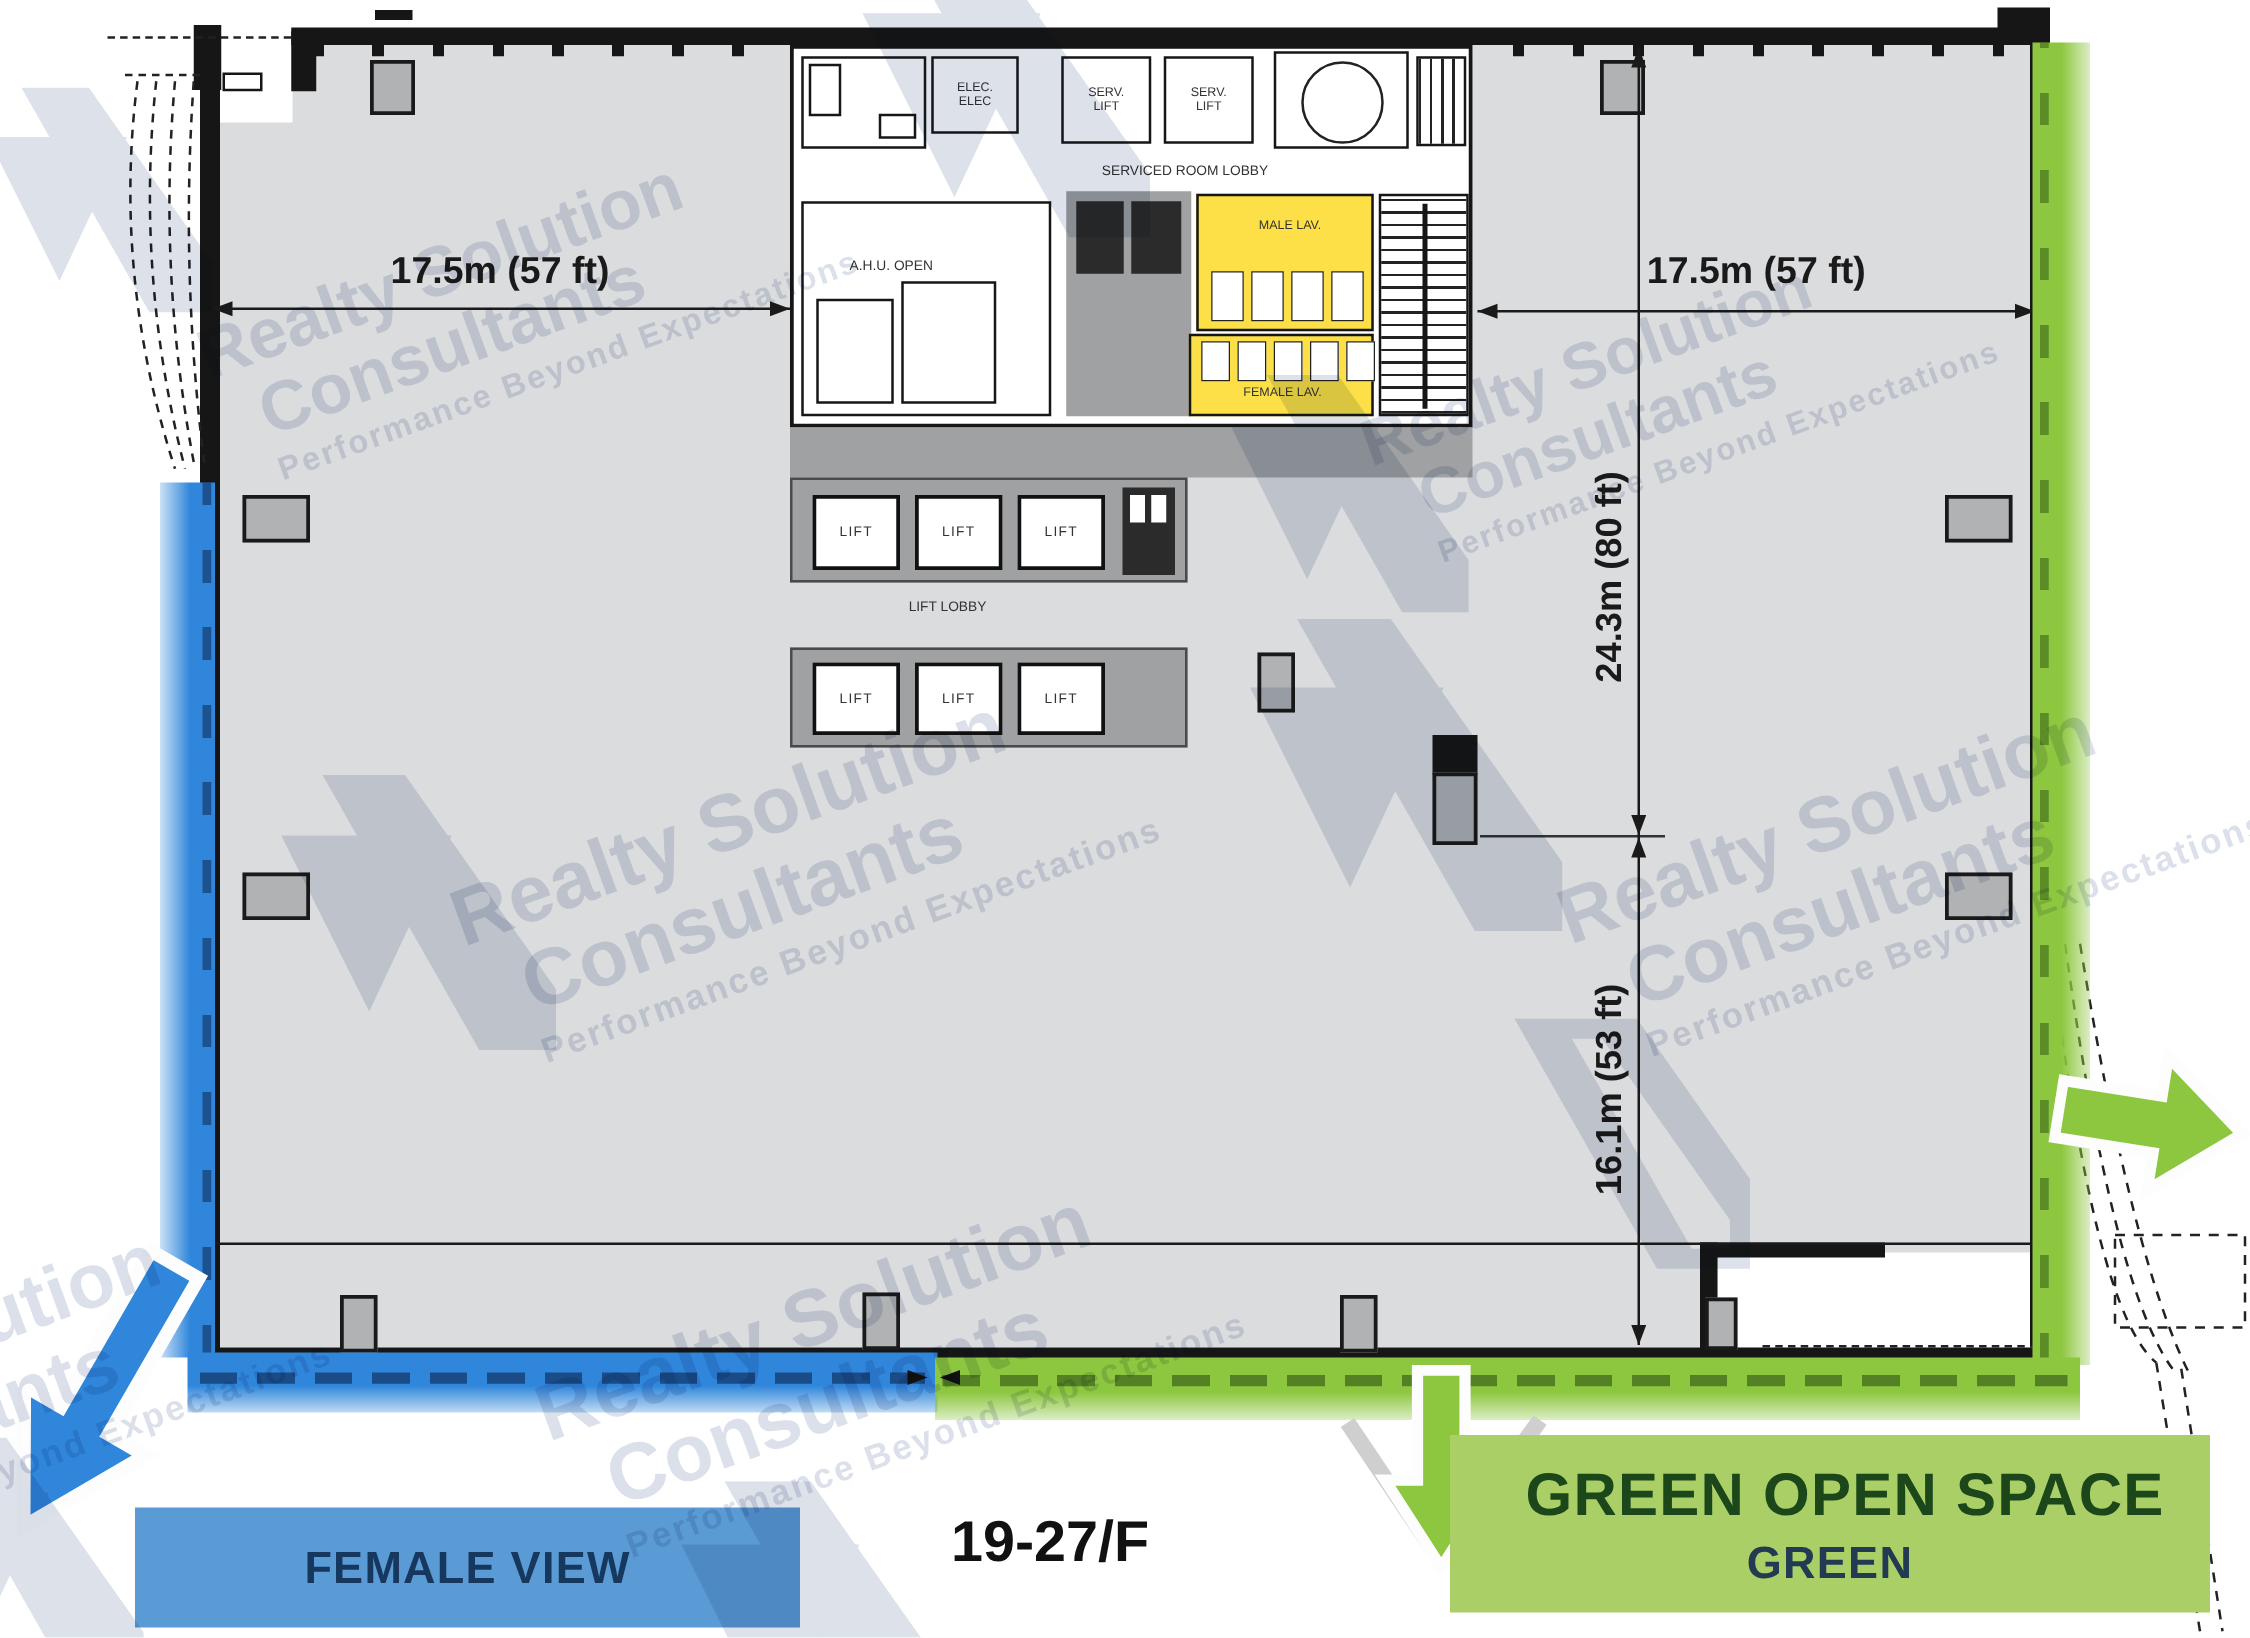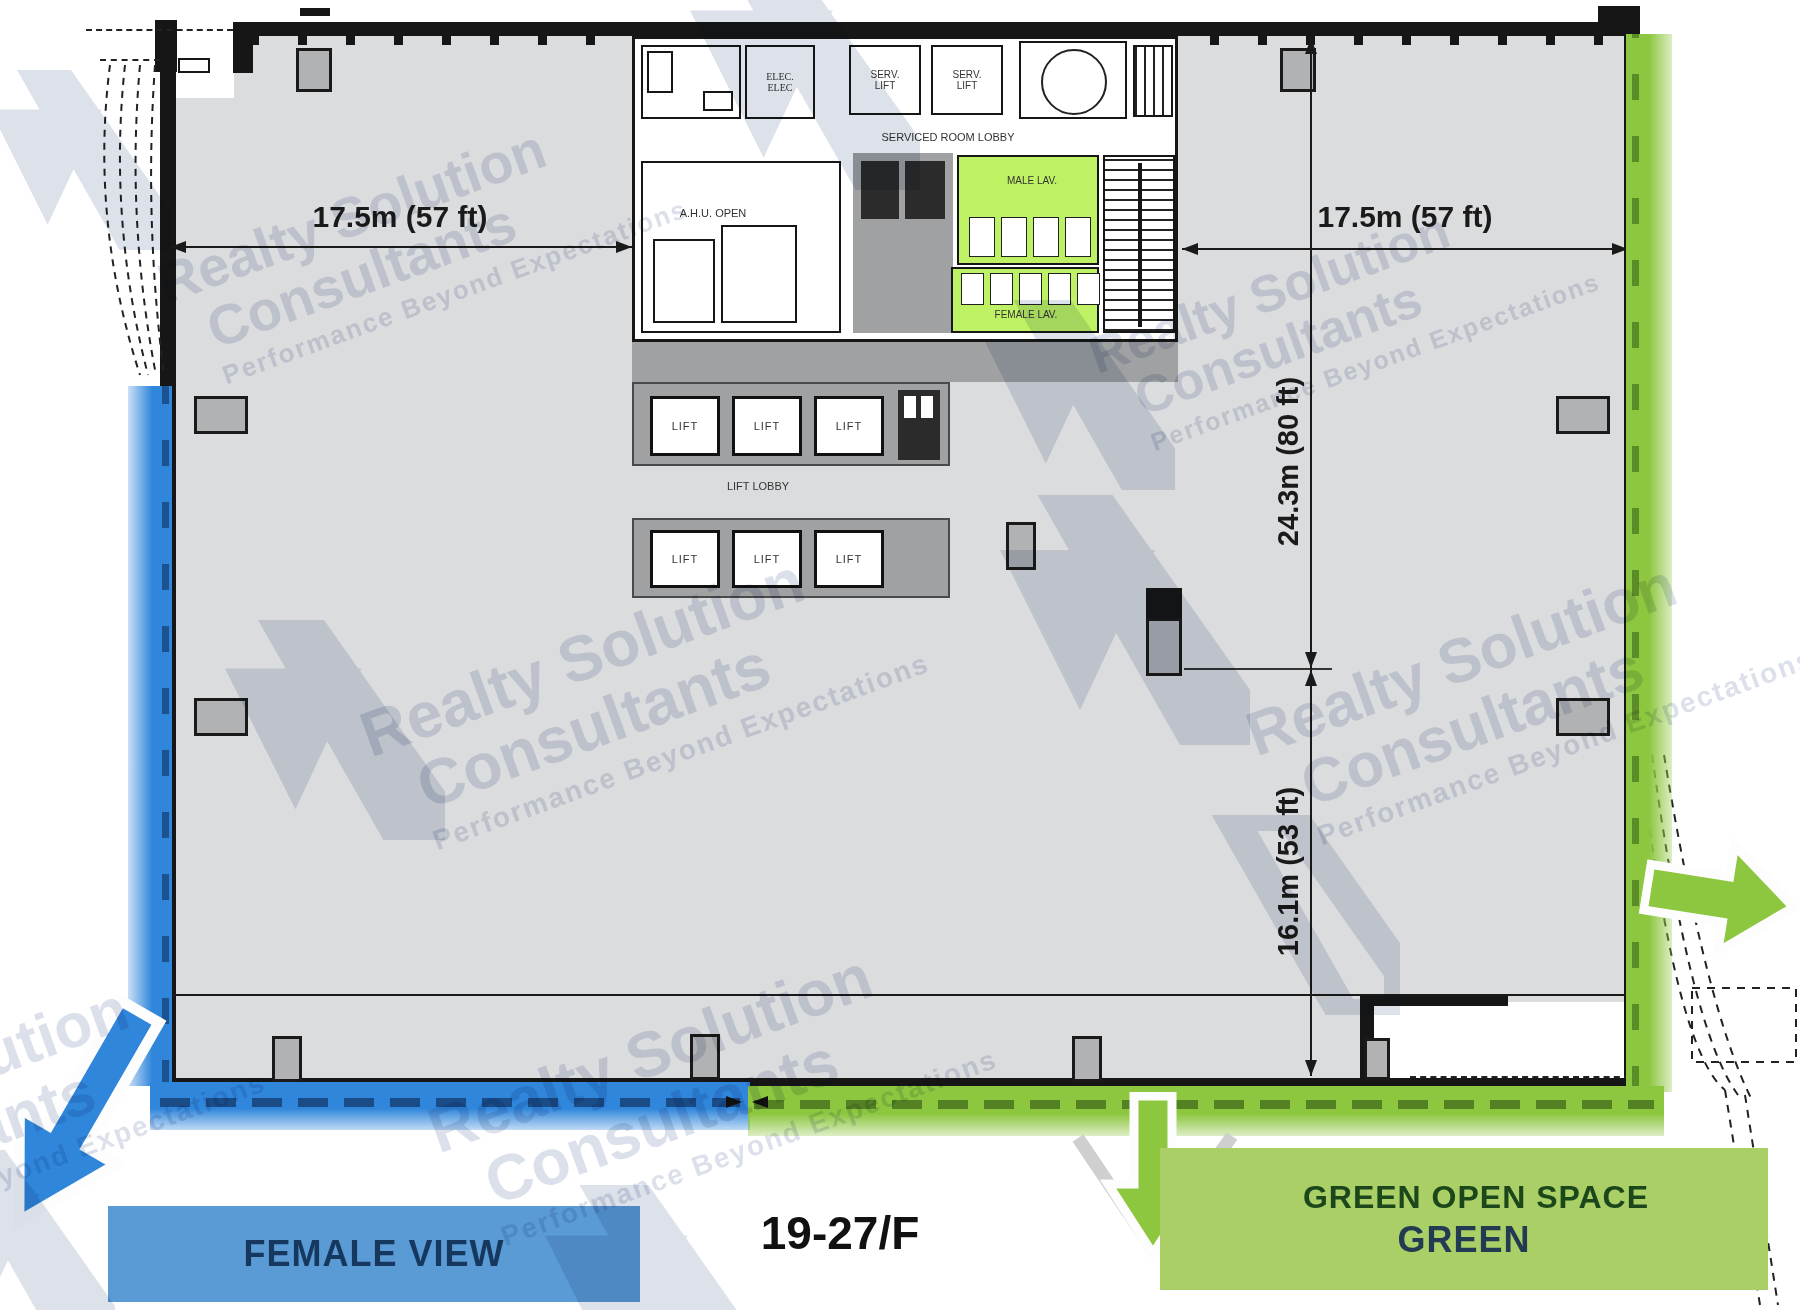--- a/index.html
+++ b/index.html
@@ -1,21 +1,21 @@
 <!DOCTYPE html>
 <html><head>
 <meta charset="utf-8">
 <style>
   html,body{margin:0;padding:0;background:#fff;font-family:"Liberation Sans",sans-serif;}
   #canvas{position:relative;width:1800px;height:1310px;overflow:hidden;background:#fff;}
   .abs{position:absolute;}
   .floor{background:#dbdcde;}
   .wall{background:#161616;}
   .room{background:#fff;border:2px solid #161616;box-sizing:border-box;}
-  .grayroom{background:#bef264;border:2px solid #161616;box-sizing:border-box;}
+  .grayroom{background:#fde047;border:2px solid #161616;box-sizing:border-box;}
   .corr{background:#9fa1a3;}
   .col{background:#b0b2b4;border:3px solid #1a1a1a;box-sizing:border-box;}
   .lift{background:#fff;border:3px solid #111;box-sizing:border-box;display:flex;align-items:center;justify-content:center;font-size:11px;color:#333;letter-spacing:1px;}
   .tinylbl{font-size:11px;color:#333;text-align:center;line-height:1.15;}
   .dimlbl{font-size:30px;font-weight:bold;color:#1a1a1a;text-align:center;white-space:nowrap;}
   .dimline{background:#1a1a1a;}
   .ah{width:0;height:0;}
   .ah-l{border-top:6px solid transparent;border-bottom:6px solid transparent;border-right:16px solid #1a1a1a;}
   .ah-r{border-top:6px solid transparent;border-bottom:6px solid transparent;border-left:16px solid #1a1a1a;}
   .ah-u{border-left:6px solid transparent;border-right:6px solid transparent;border-bottom:16px solid #1a1a1a;}
@@ -86,21 +86,21 @@
   <div class="abs col" style="left:690px;top:1034px;width:30px;height:46px;"></div>
   <div class="abs col" style="left:1072px;top:1036px;width:30px;height:46px;"></div>
   <div class="abs col" style="left:1364px;top:1038px;width:26px;height:42px;"></div>
   <div class="abs col" style="left:1006px;top:522px;width:30px;height:48px;"></div>
 
   <div class="abs" style="left:632px;top:36px;width:546px;height:306px;background:#fff;border:3px solid #161616;box-sizing:border-box;">
     <div class="abs room" style="left:6px;top:6px;width:100px;height:74px;">
       <div class="abs room" style="left:4px;top:4px;width:26px;height:42px;border-width:2px;"></div>
       <div class="abs room" style="left:60px;top:44px;width:30px;height:20px;border-width:2px;"></div>
     </div>
-    <div class="abs room" style="left:110px;top:6px;width:70px;height:74px;display:flex;align-items:center;justify-content:center;font-family:Liberation Serif, serif;">
+    <div class="abs room" style="left:110px;top:6px;width:70px;height:62px;display:flex;align-items:center;justify-content:center;">
       <div class="tinylbl" style="font-size:10px;">
         <span>ELEC.</span><br><span>ELEC</span>
       </div>
     </div>
     <div class="abs room" style="left:214px;top:6px;width:72px;height:70px;display:flex;align-items:center;justify-content:center;">
       <div class="tinylbl" style="font-size:10px;">
         <span>SERV.</span><br><span>LIFT</span>
       </div>
     </div>
     <div class="abs room" style="left:296px;top:6px;width:72px;height:70px;display:flex;align-items:center;justify-content:center;">
@@ -232,21 +232,21 @@
     <polygon points="4,44 84,44 84,12 152,64 84,120 84,90 4,90" fill="#8dc63f" stroke="#fdfdfd" stroke-width="9"></polygon>
   </svg>
 
   <div class="lblbox" style="left:108px;top:1206px;width:532px;height:96px;background:#5b9bd5;">
     <span style="font-size:36px;color:#16375e;letter-spacing:1px;">FEMALE VIEW</span>
   </div>
   <div class="lblbox" style="left:700px;top:1198px;width:280px;height:70px;">
     <span style="font-size:46px;color:#111;">19-27/F</span>
   </div>
   <div class="lblbox" style="left:1160px;top:1148px;width:608px;height:142px;background:#a9cf66;line-height:1.25;">
-    <span style="font-size:32px;color:#1b471b;letter-spacing:1px;margin-left:24px;">GREEN OPEN SPACE</span>
+    <span style="font-size:48px;color:#1b471b;letter-spacing:1px;margin-left:24px;">GREEN OPEN SPACE</span>
     <span style="font-size:36px;color:#233b52;letter-spacing:1px;">GREEN</span>
   </div>
 
   <svg class="logo" style="left:-10px;top:70px;" width="180" height="180" viewBox="0 0 100 100">
       <polygon points="15,0 45,0 100,78 100,100 72,100" fill="#b9c4d6"></polygon>
       <polygon points="0,22 62,22 32,86" fill="#b9c4d6"></polygon>
     </svg>
   <svg class="logo" style="left:690px;top:-40px;" width="230" height="230" viewBox="0 0 100 100">
       <polygon points="15,0 45,0 100,78 100,100 72,100" fill="#b9c4d6"></polygon>
       <polygon points="0,22 62,22 32,86" fill="#b9c4d6"></polygon>

